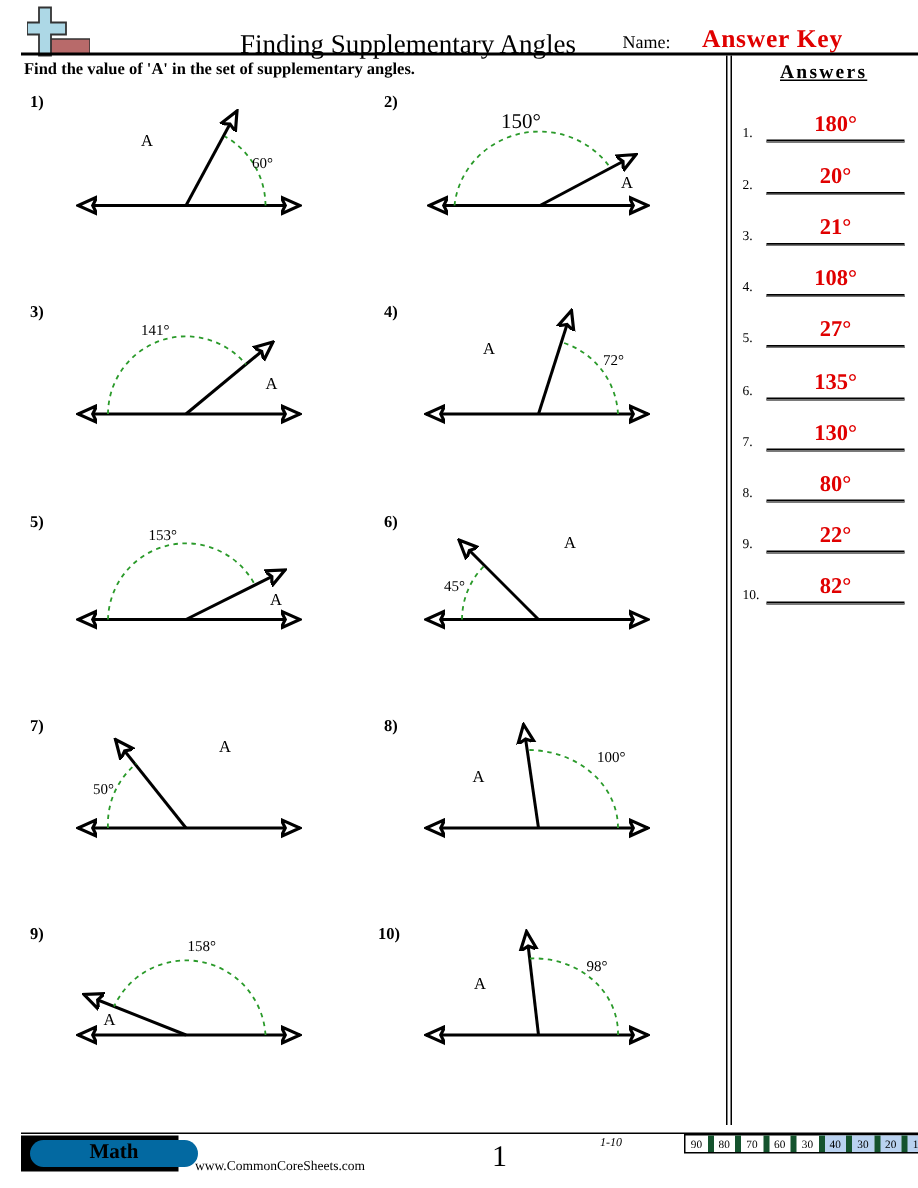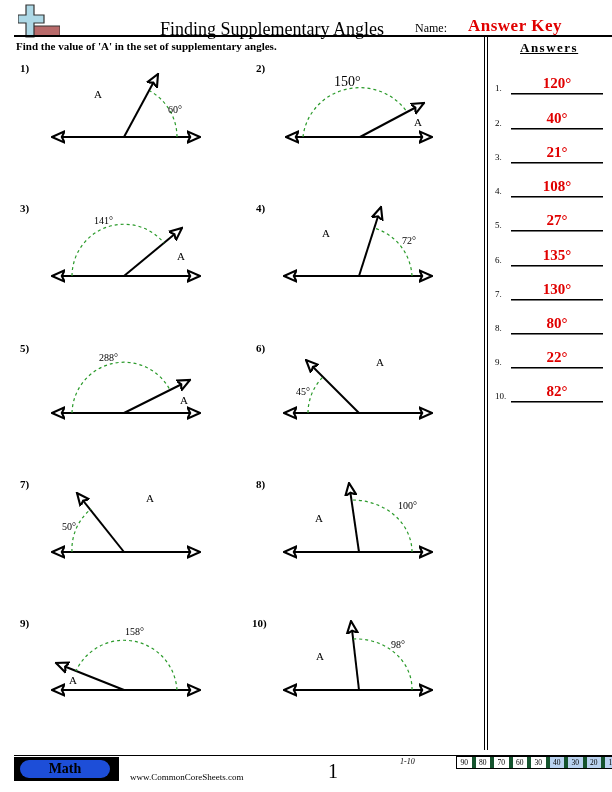--- a/index.html
+++ b/index.html
@@ -15,21 +15,21 @@
   .answers-head { left:520px; top:40px; font-size:13px; font-weight:bold; letter-spacing:1.5px; text-decoration:underline; }
   .ans-row { left:495px; width:108px; height:20px; }
   .ans-num { position:absolute; left:0; bottom:2px; font-size:9px; }
   .ans-line { position:absolute; left:16px; right:0; bottom:0; height:1px; background:#000; border-bottom:1px solid #777; }
   .ans-val { position:absolute; left:16px; right:0; bottom:3px; text-align:center; color:#e00000; font-weight:bold; font-size:15px; }
   .prob { width:230px; height:120px; }
   .prob-num { position:absolute; left:0; top:0; font-size:11px; font-weight:bold; }
   .prob svg { position:absolute; left:0; top:0; }
   .footer-rule { left:14px; top:755px; width:598px; height:1px; background:#000; }
   .math-pill { left:14px; top:757px; width:105px; height:24px; background:#000; }
-  .math-pill-inner { position:absolute; left:6px; top:3px; width:90px; height:18px; background:#1d4ed8; border-radius:10px; text-align:center; font-weight:bold; font-size:14px; line-height:18px; }
+  .math-pill-inner { position:absolute; left:6px; top:3px; width:112px; height:18px; background:#0369a1; border-radius:10px; text-align:center; font-weight:bold; font-size:14px; line-height:18px; }
   .site { left:130px; top:772px; font-size:9px; }
   .page-num { left:328px; top:760px; font-size:20px; }
   .score-label { left:400px; top:757px; font-size:8px;font-style:italic; }
   .score-table { left:424px; top:756px; display:flex; border:1px solid #000;margin-left:32px; }
   .score-cell { width:14.5px; height:11px; font-size:7.5px; text-align:center; line-height:11px; border-left:4px solid #14532d; }
   .score-cell:first-child { border-left:none; }
   .score-cell.shade { background:#b9d2f0; }
 </style>
 </head>
 <body>
@@ -44,26 +44,26 @@
 <div class="abs name-label">Name:</div>
 <div class="abs answer-key">Answer Key</div>
 <div class="abs header-rule"></div>
 <div class="abs instructions">Find the value of 'A' in the set of supplementary angles.</div>
 
 <div class="abs vdivider"></div>
 <div class="abs answers-head">Answers</div>
 
 <div class="abs ans-row" style="top:75px">
   <span class="ans-num">1.</span>
-  <span class="ans-val">120°</span>
+  <span class="ans-val">180°</span>
   <span class="ans-line"></span>
 </div>
 <div class="abs ans-row" style="top:110px">
   <span class="ans-num">2.</span>
-  <span class="ans-val">40°</span>
+  <span class="ans-val">20°</span>
   <span class="ans-line"></span>
 </div>
 <div class="abs ans-row" style="top:144px">
   <span class="ans-num">3.</span>
   <span class="ans-val">21°</span>
   <span class="ans-line"></span>
 </div>
 <div class="abs ans-row" style="top:178px">
   <span class="ans-num">4.</span>
   <span class="ans-val">108°</span>
@@ -152,21 +152,21 @@
   <span class="abs" style="left:146px; top:33px; font-size:10px">72°</span>
 </div>
 
 <div class="abs prob" style="left:20px; top:342px">
   <svg width="230" height="120">
     <line x1="32" y1="71" x2="180" y2="71" stroke="#000" stroke-width="2" marker-start="url(#arr)" marker-end="url(#arr)"></line>
     <line x1="104" y1="71" x2="170" y2="38" stroke="#000" stroke-width="2" marker-end="url(#arr)"></line>
     <path d="M52,71 A52,52 0 0 1 150,48" fill="none" stroke="#2a9a2a" stroke-width="1.2" stroke-dasharray="3,3"></path>
   </svg>
   <span class="prob-num">5)</span>
-  <span class="abs" style="left:79px; top:10px; font-size:10px">288°</span>
+  <span class="abs" style="left:79px; top:10px; font-size:10px">153°</span>
   <span class="abs" style="left:160px; top:52px; font-size:11px">A</span>
 </div>
 
 <div class="abs prob" style="left:256px; top:342px">
   <svg width="230" height="120">
     <line x1="28" y1="71" x2="176" y2="71" stroke="#000" stroke-width="2" marker-start="url(#arr)" marker-end="url(#arr)"></line>
     <line x1="103" y1="71" x2="50" y2="18" stroke="#000" stroke-width="2" marker-end="url(#arr)"></line>
     <path d="M52,71 A51,51 0 0 1 67,35" fill="none" stroke="#2a9a2a" stroke-width="1.2" stroke-dasharray="3,3"></path>
   </svg>
   <span class="prob-num">6)</span>

